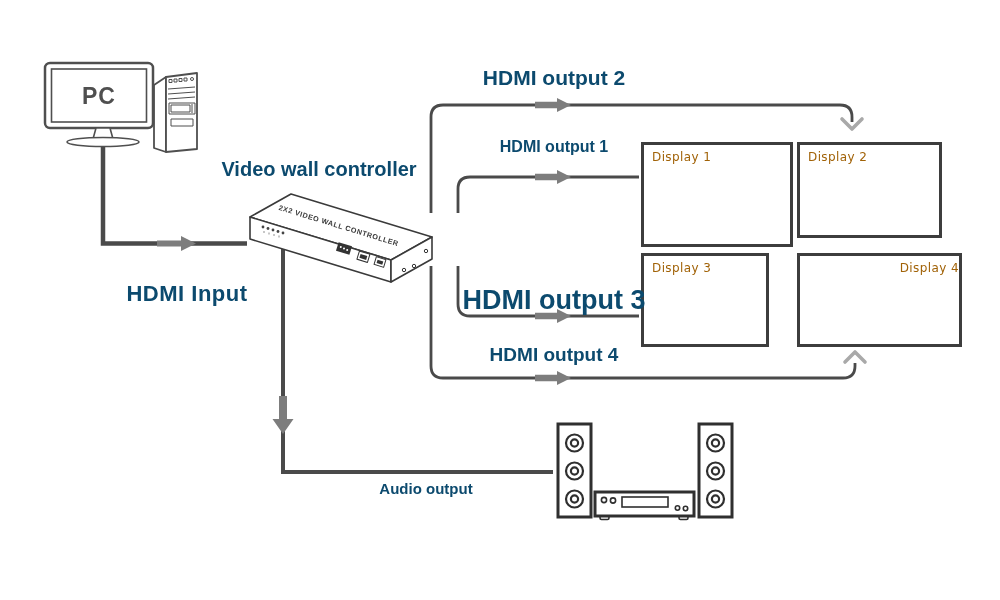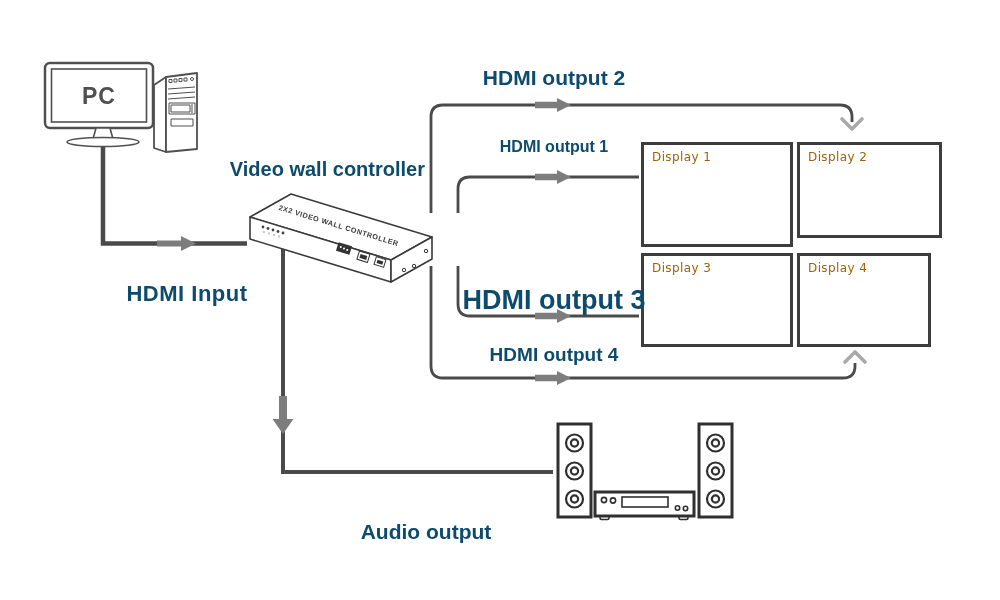--- a/index.html
+++ b/index.html
@@ -10,34 +10,34 @@
   #diagram-svg { position:absolute; left:0; top:0; width:1000px; height:600px; }
 
   .lbl {
     position:absolute; font-weight:700; color:#0c4a6e;
     font-family:"Liberation Sans", sans-serif; white-space:nowrap;
   }
   #lbl-out1 { left:454px; top:138px; width:200px; text-align:center; font-size:16px; }
   #lbl-out2 { left:454px; top:66px;  width:200px; text-align:center; font-size:21px; }
   #lbl-out3 { left:454px; top:285px; width:200px; text-align:center; font-size:27px; }
   #lbl-out4 { left:454px; top:344px; width:200px; text-align:center; font-size:19px; }
-  #lbl-controller { left:213px; top:158px; width:212px; text-align:right; font-size:20px; }
+  #lbl-controller { left:213px; top:158px; width:212px; text-align:center; font-size:20px; }
   #lbl-input { left:112px; top:249px; width:150px; text-align:center; font-size:22px; letter-spacing:0.5px;margin-top:32px; }
-  #lbl-audio { left:350px; top:480px; width:152px; text-align:center; font-size:21px;margin-top:40px; }
+  #lbl-audio { left:350px; top:480px; width:152px; text-align:center; font-size:15px; }
   #pc-label  { left:51px;  top:83px;  width:96px;  text-align:center; font-size:23px; color:#4f4f4f; letter-spacing:1px; }
 
   .display {
     position:absolute; background:#fff; border:3px solid #3d3d3d; box-sizing:border-box;
     font-family:"DejaVu Sans", sans-serif; font-size:12px; font-weight:400;
     color:#a16207; padding:5px 0 0 8px; letter-spacing:0.4px;
   }
   #display-1 { left:641px; top:142px; width:152px; height:105px; }
   #display-2 { left:797px; top:142px; width:145px; height:96px; }
-  #display-3 { left:641px; top:253px; width:152px; height:94px;padding-left:8px; }
-  #display-4 { left:797px; top:253px; width:134px; height:94px; }
+  #display-3 { left:641px; top:253px; width:128px; height:94px;padding-left:8px; }
+  #display-4 { left:797px; top:253px; width:165px; height:94px;text-align:right; }
 </style>
 </head>
 <body>
 
 <div id="canvas">
 
   <svg id="diagram-svg" viewBox="0 0 1000 600">
 
     <g>
       <path d="M103,140 L103,243.5 L247,243.5" stroke="#4a4a4a" stroke-width="4.5" fill="none"></path>

